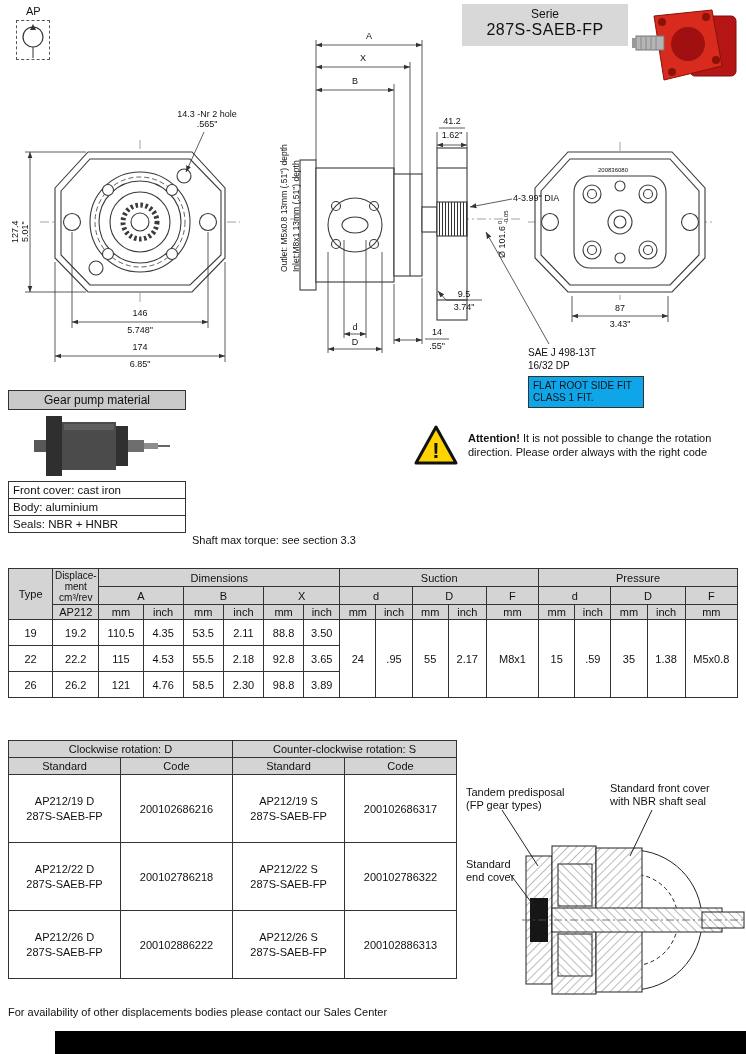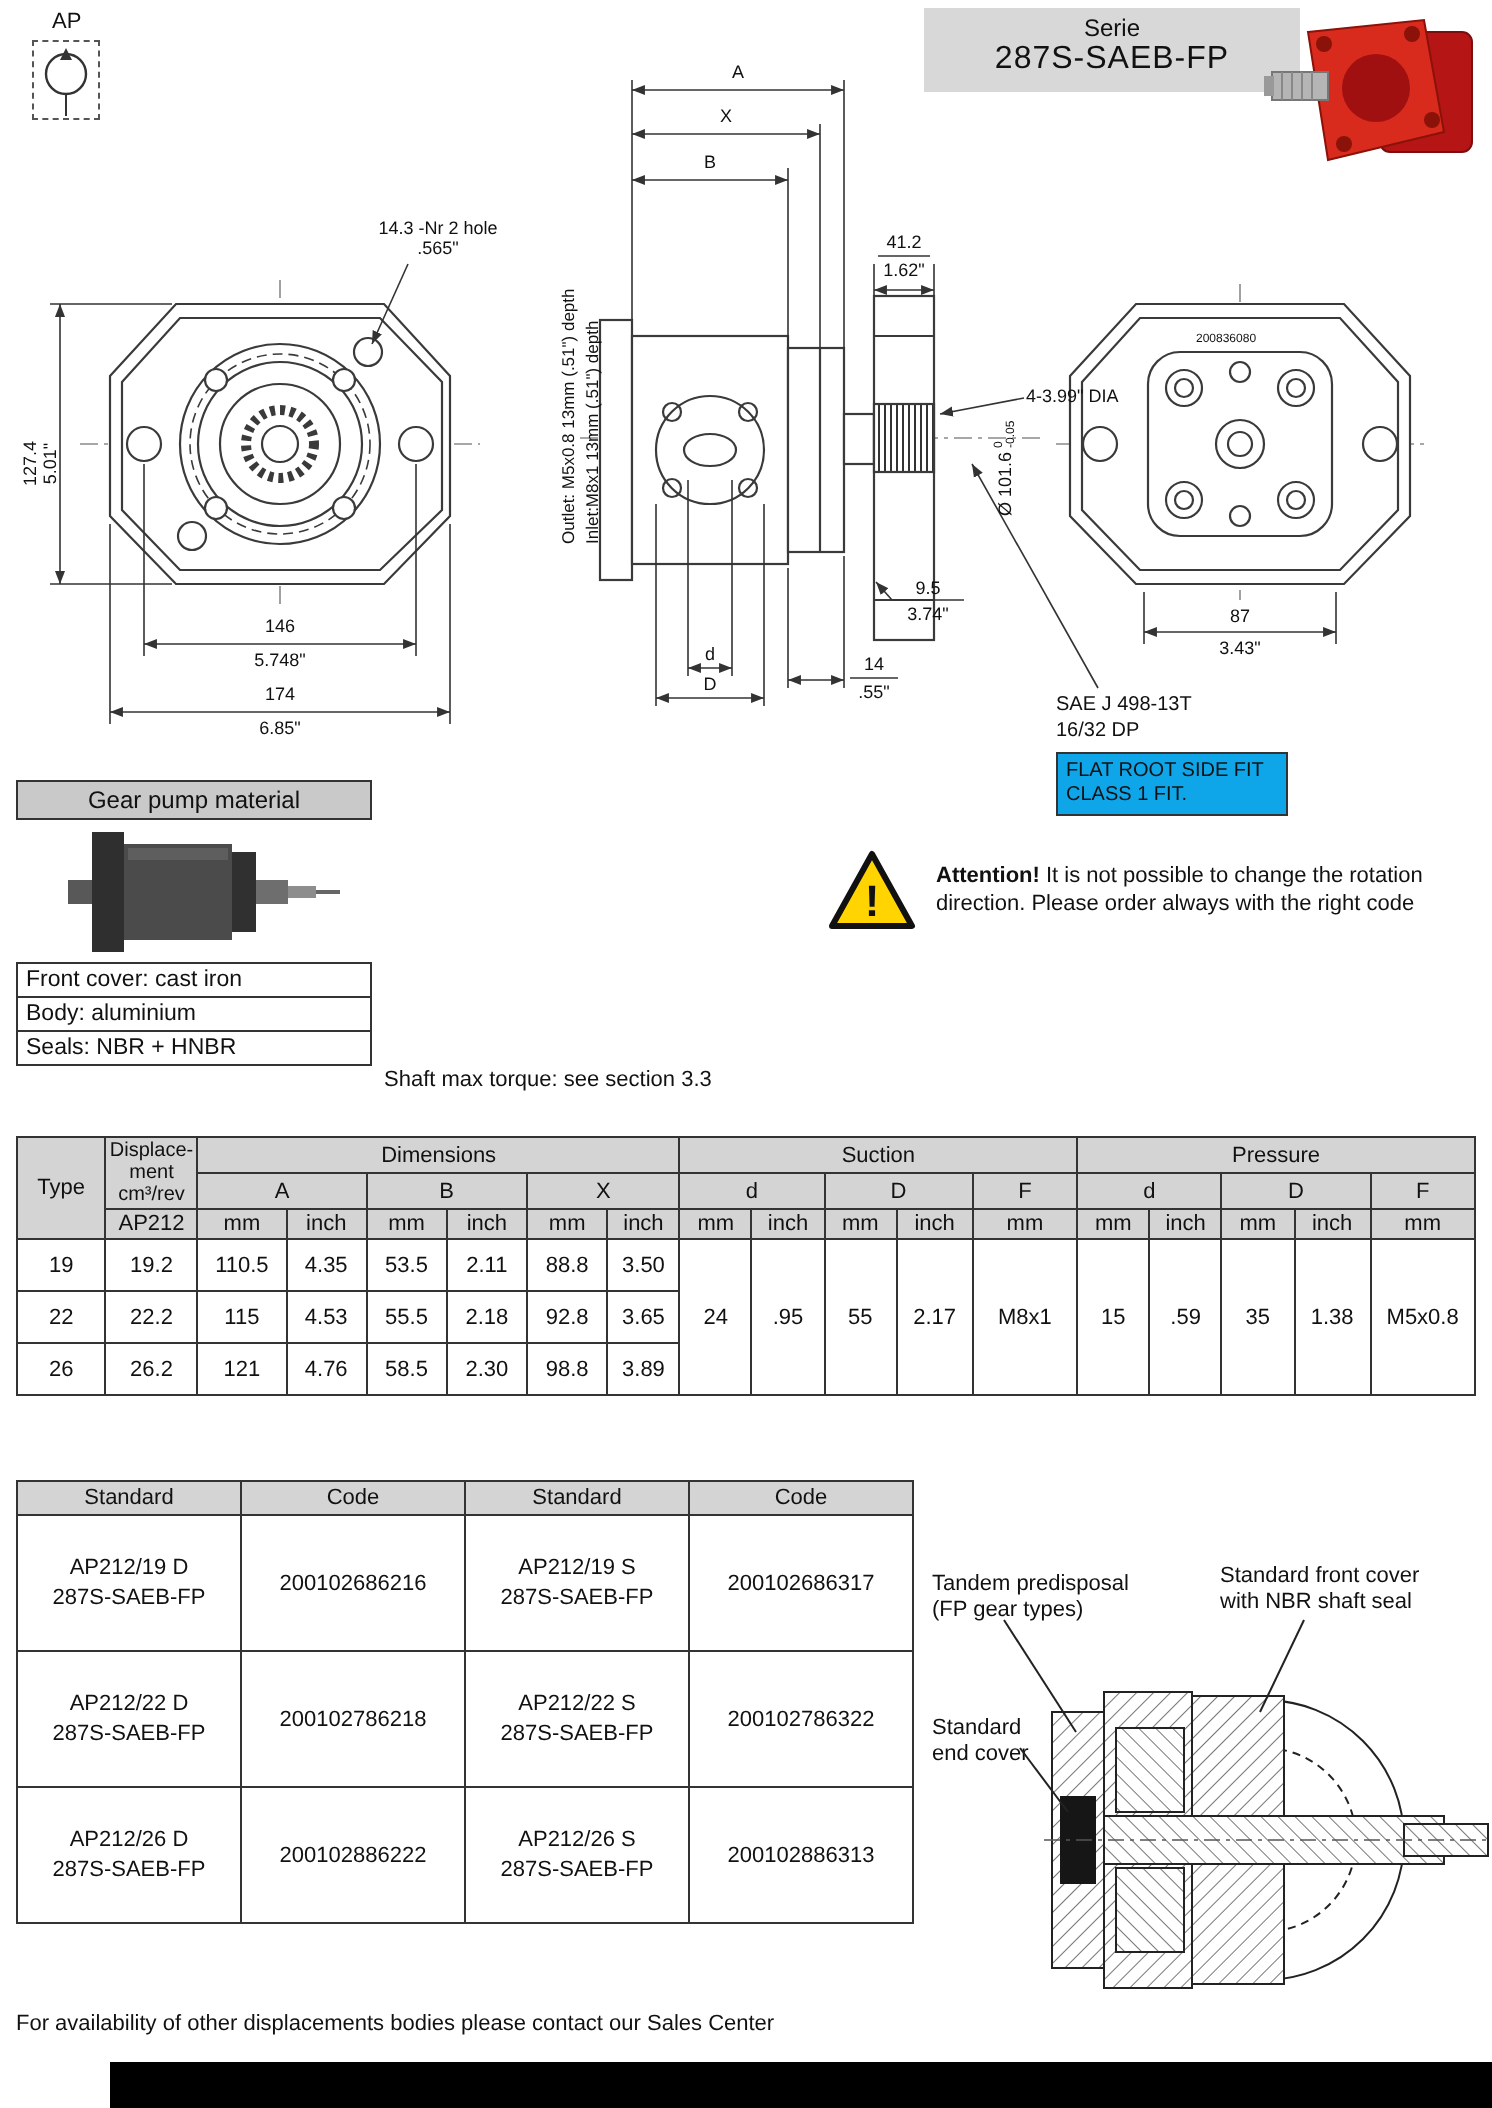--- a/index.html
+++ b/index.html
@@ -11,21 +11,21 @@
   .pair { position:absolute; font-size:9px; line-height:10px; text-align:center;
           transform:translateX(-50%); white-space:nowrap; }
   .pair span { display:block; }
   .rotpair { position:absolute; transform:rotate(-90deg); transform-origin:0 0;
              font-size:9px; line-height:10px; text-align:center; white-space:nowrap; }
   .rotpair span { display:block; }
   .rotline { position:absolute; transform:rotate(-90deg); transform-origin:0 0;
              font-size:8.5px; line-height:10px; white-space:nowrap; }
   .tolstack { display:inline-flex; flex-direction:column; font-size:6px; line-height:6px;
               vertical-align:middle; margin-left:2px; }
-  #serie { left:462px; top:4px; width:188px; height:42px; background:#d8d8d8; text-align:center; }
+  #serie { left:462px; top:4px; width:166px; height:42px; background:#d8d8d8; text-align:center; }
   #serie .s1 { font-size:12px; padding-top:3px; }
   #serie .s2 { font-size:16px; letter-spacing:.5px; }
   #mat { left:8px; top:390px; width:178px; }
   #mat .hd { border:1px solid #333; background:#c9c9c9; text-align:center; font-size:12px; padding:2px 0; }
   #mat .imgarea { height:72px; position:relative; }
   #mat .mrow { border:1px solid #333; margin-top:-1px; font-size:11.5px; padding:2px 4px; background:#fff; }
   #torque { left:192px; top:534px; font-size:11px; }
   #att-text { left:468px; top:431px; width:276px; font-size:11px; line-height:14px; }
   #sae-lines { left:528px; top:346px; font-size:10px; line-height:13px; }
   #sae-box { left:528px; top:376px; width:116px; border:1px solid #333; font-size:10px;
@@ -198,21 +198,21 @@
     <circle cx="84" cy="56" r="4" fill="#8a1208"></circle>
       <circle cx="40" cy="68" r="4" fill="#8a1208"></circle>
     <rect x="4" y="32" width="28" height="14" fill="#b5b5b5" stroke="#777"></rect>
     <line x1="9" y1="32" x2="9" y2="46" stroke="#888"></line>
     <line x1="14" y1="32" x2="14" y2="46" stroke="#888"></line>
     <line x1="19" y1="32" x2="19" y2="46" stroke="#888"></line>
     <line x1="24" y1="32" x2="24" y2="46" stroke="#888"></line>
     <rect x="0" y="34" width="5" height="10" fill="#999"></rect>
   </svg>
 
-  <div class="pair" style="left:219px;top:109px">
+  <div class="pair" style="left:207px;top:109px">
     <span>14.3 -Nr 2 hole</span>
     <span>.565"</span>
   </div>
   <div class="rotpair" style="left:10px;top:243px">
     <span>127.4</span>
     <span>5.01"</span>
   </div>
   <span class="pair" style="left:140px;top:308px">146</span>
   <span class="pair" style="left:140px;top:325px">5.748"</span>
   <span class="pair" style="left:140px;top:342px">174</span>
@@ -394,20 +394,24 @@
     </table>
 
   <table id="t2">
     <colgroup>
         <col style="width:112px">
         <col style="width:112px">
         <col style="width:112px">
         <col style="width:112px">
       </colgroup>
     <tbody>
+        <tr>
+      <th colspan="2">Clockwise rotation: D</th>
+      <th colspan="2">Counter-clockwise rotation: S</th>
+    </tr>
     <tr>
       <th>Standard</th>
       <th>Code</th>
       <th>Standard</th>
       <th>Code</th>
     </tr>
     <tr>
       <td>
             <span>AP212/19 D</span>
             <span>287S-SAEB-FP</span>

